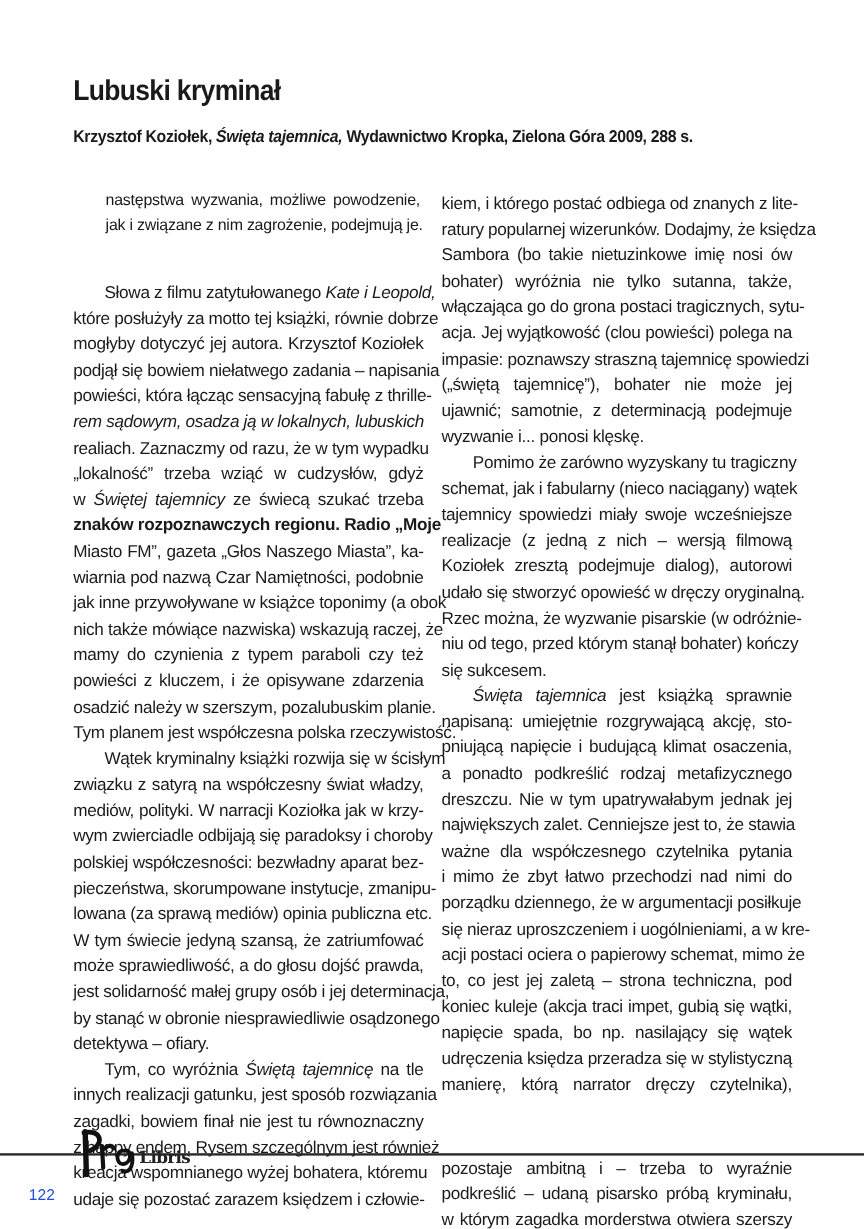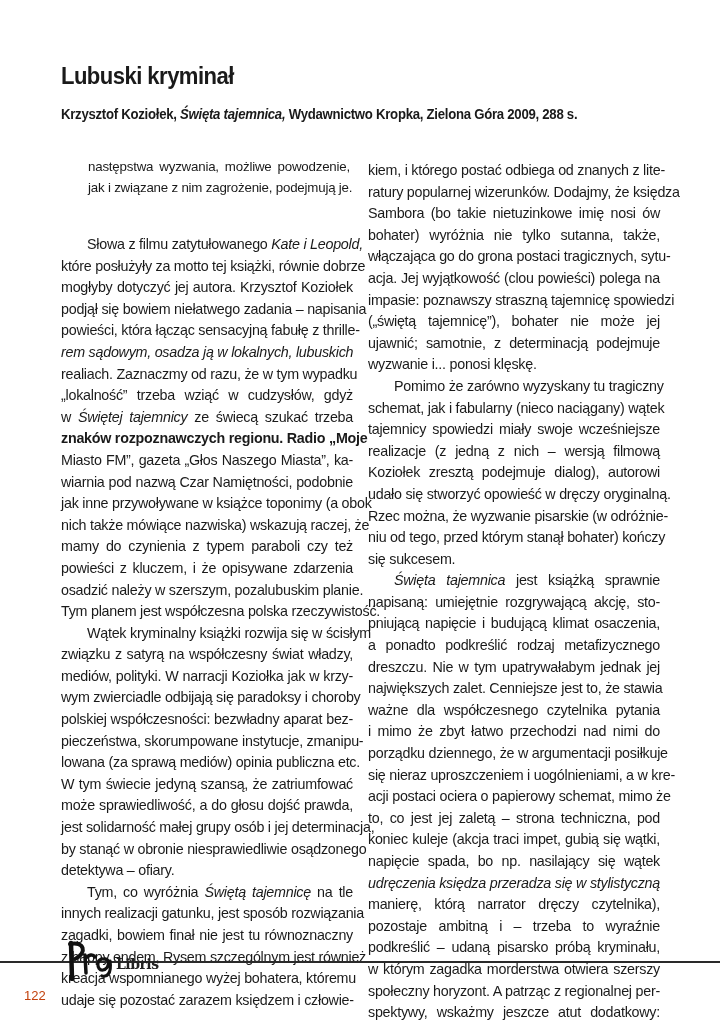--- a/index.html
+++ b/index.html
@@ -13,21 +13,21 @@
   .motto { position: absolute; left: 88px; top: 156px; width: 262px; font-size: 13.3px; line-height: 21px; }
   .col { position: absolute; top: 234px; width: 292px; font-size: 14.3px; line-height: 21.6px; }
   .col.left { left: 61px; top: 234px; }
   .col.right { left: 368px; top: 160px; }
   .ln { display: block; text-align: justify; text-align-last: justify; white-space: nowrap; height: 21.6px; overflow: visible; letter-spacing: -0.25px; }
   .ln.last { text-align-last: left; }
   .ln.ind { text-indent: 26px; }
   .motto .ln { height: 21px; letter-spacing: -0.2px; }
   .rule { position: absolute; left: 0; top: 961px; width: 720px; height: 2px; background: #2a2a2a; }
   .logo { position: absolute; left: 66px; top: 939px; height: 42px; }
-  .pagenum { position: absolute; left: 24px; top: 988px; font-size: 13px; color: #c2410c; }
+  .pagenum { position: absolute; left: 24px; top: 988px; font-size: 13px; color: #1d4ed8; }
 </style>
 </head>
 <body>
 
 <h1 class="title">Lubuski kryminał</h1>
 
 <p class="biblio"><span>Krzysztof Koziołek, </span><i>Święta tajemnica,</i><span> Wydawnictwo Kropka, Zielona Góra 2009, 288 s.</span></p>
 
 <div class="motto">
   <span class="ln" style="white-space: pre;">następstwa wyzwania, możliwe powodzenie,</span>
@@ -99,23 +99,23 @@
     <span class="ln" style="white-space: pre;"><span>dreszczu. Nie w tym upatrywałabym jednak jej</span></span>
     <span class="ln" style="white-space: pre;"><span>największych zalet. Cenniejsze jest to, że stawia</span></span>
     <span class="ln" style="white-space: pre;"><span>ważne dla współczesnego czytelnika pytania</span></span>
     <span class="ln" style="white-space: pre;"><span>i mimo że zbyt łatwo przechodzi nad nimi do</span></span>
     <span class="ln" style="white-space: pre;"><span>porządku dziennego, że w argumentacji posiłkuje</span></span>
     <span class="ln" style="white-space: pre;"><span>się nieraz uproszczeniem i uogólnieniami, a w kre-</span></span>
     <span class="ln" style="white-space: pre;"><span>acji postaci ociera o papierowy schemat, mimo że</span></span>
     <span class="ln" style="white-space: pre;"><span>to, co jest jej zaletą – strona techniczna, pod</span></span>
     <span class="ln" style="white-space: pre;"><span>koniec kuleje (akcja traci impet, gubią się wątki,</span></span>
     <span class="ln" style="white-space: pre;"><span>napięcie spada, bo np. nasilający się wątek</span></span>
-    <span class="ln" style="white-space: pre; font-style: italic;"><span>udręczenia księdza przeradza się w stylistyczną</span></span>
+    <span class="ln" style="white-space: pre;"><span>udręczenia księdza przeradza się w stylistyczną</span></span>
     <span class="ln" style="white-space: pre;"><span>manierę, którą narrator dręczy czytelnika),</span></span>
-    <span class="ln" style="white-space: pre;"><span>pozostaje ambitną i – trzeba to wyraźnie</span></span>
+    <span class="ln" style="white-space: pre; margin-top: 48px;"><span>pozostaje ambitną i – trzeba to wyraźnie</span></span>
     <span class="ln" style="white-space: pre;"><span>podkreślić – udaną pisarsko próbą kryminału,</span></span>
     <span class="ln" style="white-space: pre;"><span>w którym zagadka morderstwa otwiera szerszy</span></span>
     <span class="ln" style="white-space: pre;"><span>społeczny horyzont. A patrząc z regionalnej per-</span></span>
     <span class="ln" style="white-space: pre;"><span>spektywy, wskażmy jeszcze atut dodatkowy:</span></span>
   </div>
 
 <div class="rule"></div>
 
 <svg class="logo" viewBox="0 0 120 42" width="120" height="42" aria-label="">
   <g fill="none" stroke="#111" stroke-linecap="round" stroke-linejoin="round">

